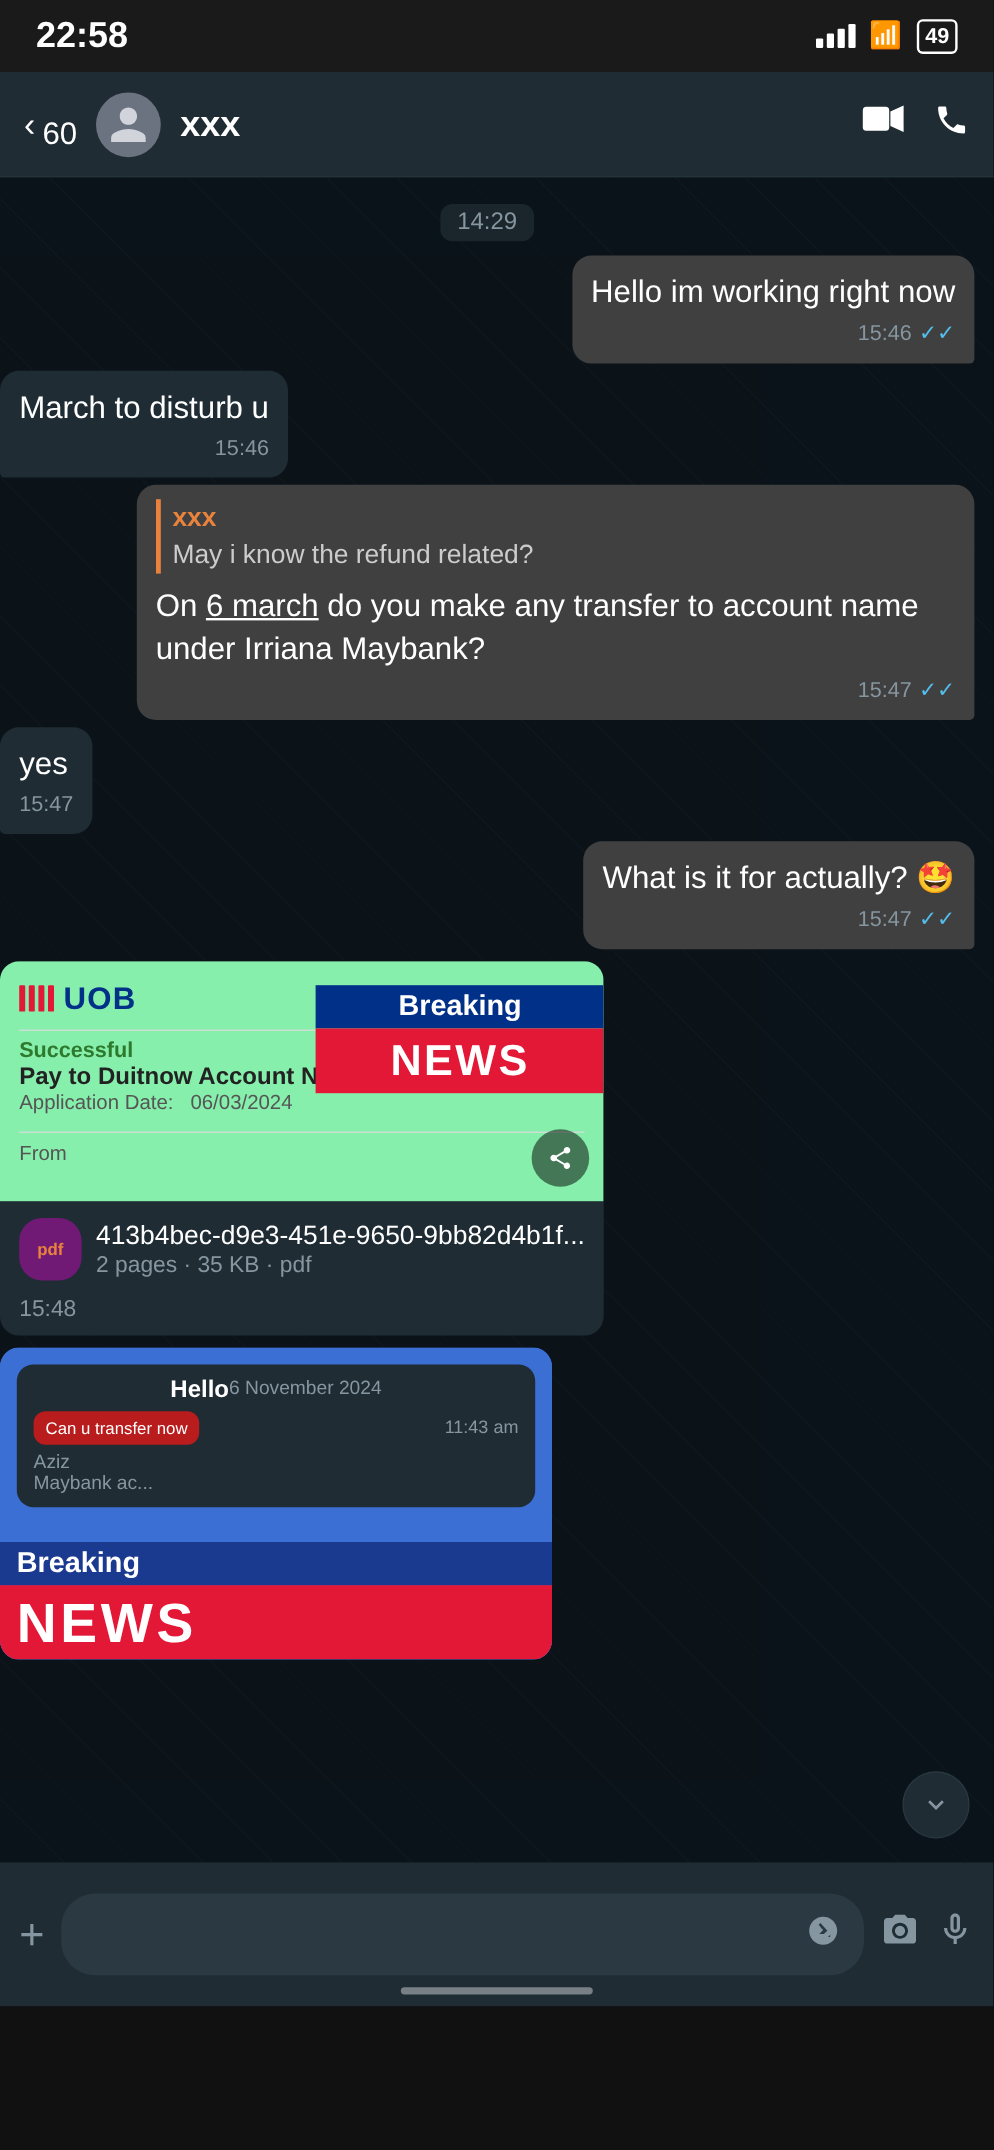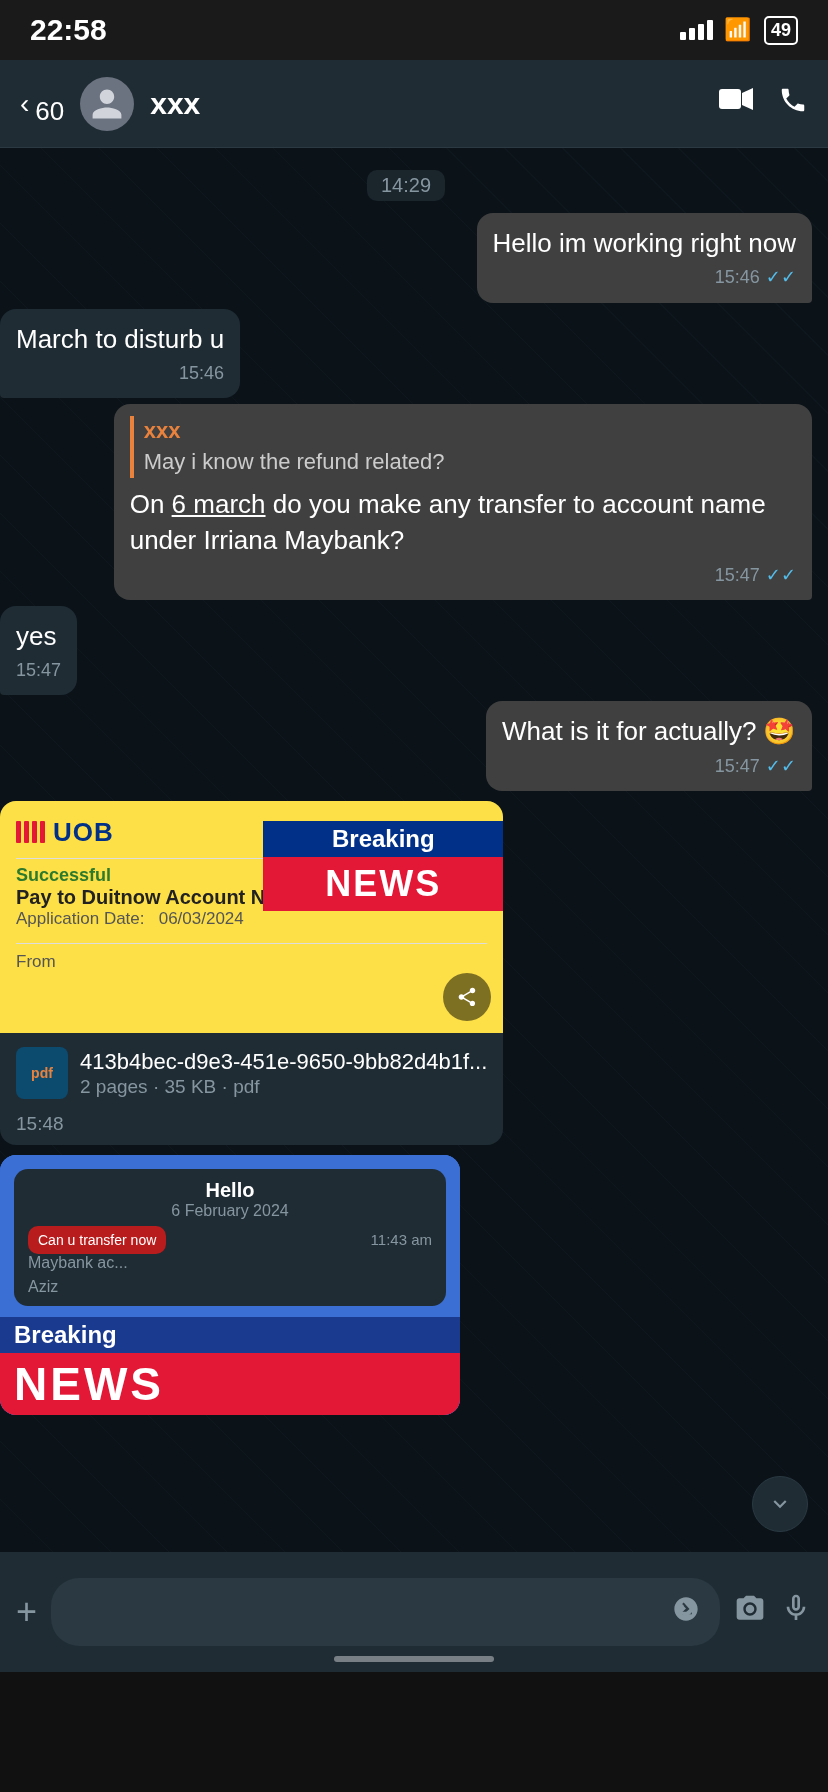--- a/index.html
+++ b/index.html
@@ -225,22 +225,22 @@
     .msg-doc {
       background: #1f2c34;
       border-radius: 16px;
       overflow: hidden;
       align-self: flex-start;
       max-width: 82%;
       margin: 4px 0;
     }
     .doc-preview {
       position: relative;
-      height: 232px;
-      background: #fde047;
+      height: 200px;
+      background: #86efac;
       overflow: hidden;
     }
     .doc-preview-inner {
       padding: 16px;
       height: 100%;
     }
     .uob-logo {
       display: flex;
       align-items: center;
       gap: 8px;
@@ -324,22 +324,22 @@
       font-size: 20px;
     }
     .doc-info {
       display: flex;
       align-items: center;
       gap: 12px;
       padding: 14px 16px;
       background: #1f2c34;
     }
     .doc-icon {
-      background: #0c4a6e;
-      border-radius: 8px;
+      background: #701a75;
+      border-radius: 19px;
       width: 52px;
       height: 52px;
       display: flex;
       align-items: center;
       justify-content: center;
       color: #e9823d;
       font-size: 14px;
       font-weight: 700;
       flex-direction: column;
     }
@@ -593,30 +593,30 @@
       </div>
       <div class="doc-timestamp">15:48</div>
     </div>
 
     <div class="msg-image">
       <div class="screenshot-preview">
 
         <div style="background:#3b6fd4; width:100%; height:100%; position:relative; padding:14px;">
 
           <div style="background:#1f2c34; border-radius:14px; padding:10px 14px; margin-bottom:8px;">
-            <div style="display:flex; justify-content:center; align-items:center; margin-bottom:6px;flex-direction:column;">
+            <div style="display:flex; justify-content:center; align-items:center; margin-bottom:6px;">
               <span style="color:#fff; font-size:20px; font-weight:600;">Hello</span>
-              <span style="color:#8696a0; font-size:16px;">6 February 2024</span>
+              <span style="color:#8696a0; font-size:16px;">6 November 2024</span>
             </div>
             <div style="display:flex; justify-content:space-between; align-items:center;">
               <div style="background:#b91c1c; border-radius:10px; padding:6px 10px; color:#fff; font-size:14px;">Can u transfer now</div>
               <span style="color:#8696a0; font-size:15px; margin-left:8px;">11:43 am</span>
             </div>
+            <div style="color:#8696a0; font-size:16px; margin-top:6px;">Aziz</div>
             <div style="color:#8696a0; font-size:16px;">Maybank ac...</div>
-            <div style="color:#8696a0; font-size:16px; margin-top:6px;">Aziz</div>
           </div>
 
           <div style="position:absolute; bottom:0; left:0; right:0;">
             <div style="background:#1a3a8f; color:#fff; font-size:24px; font-weight:800; padding:4px 14px;">Breaking</div>
             <div style="background:#e31837; color:#fff; font-size:46px; font-weight:900; padding:4px 14px; letter-spacing:3px;">NEWS</div>
           </div>
         </div>
       </div>
     </div>
 

